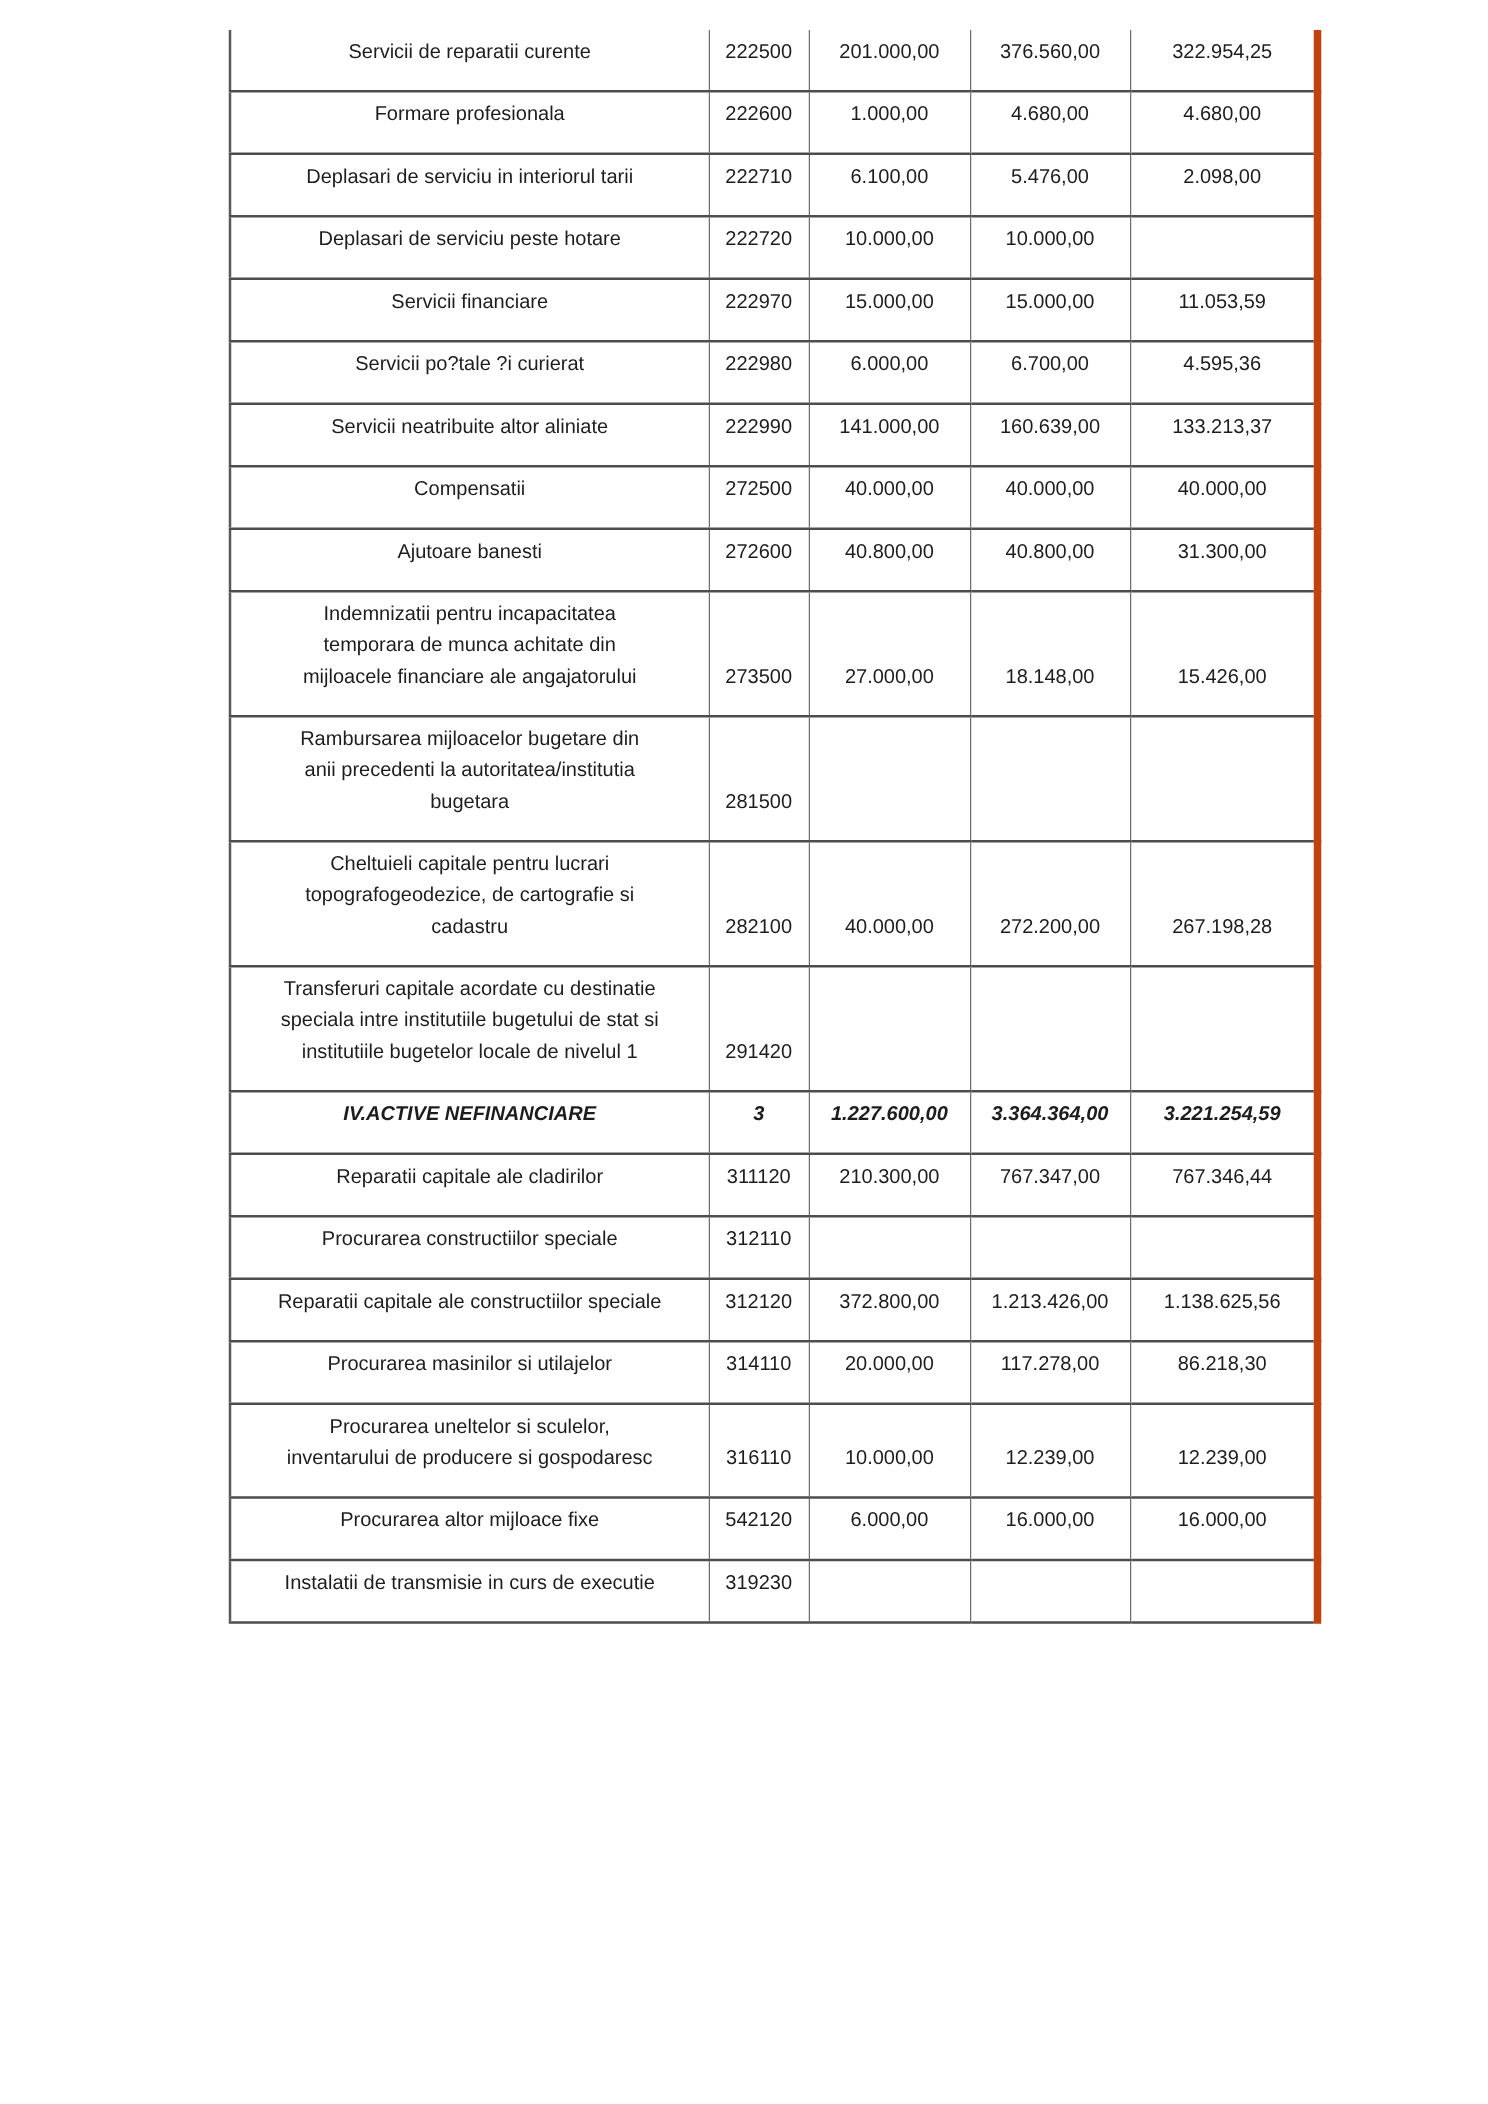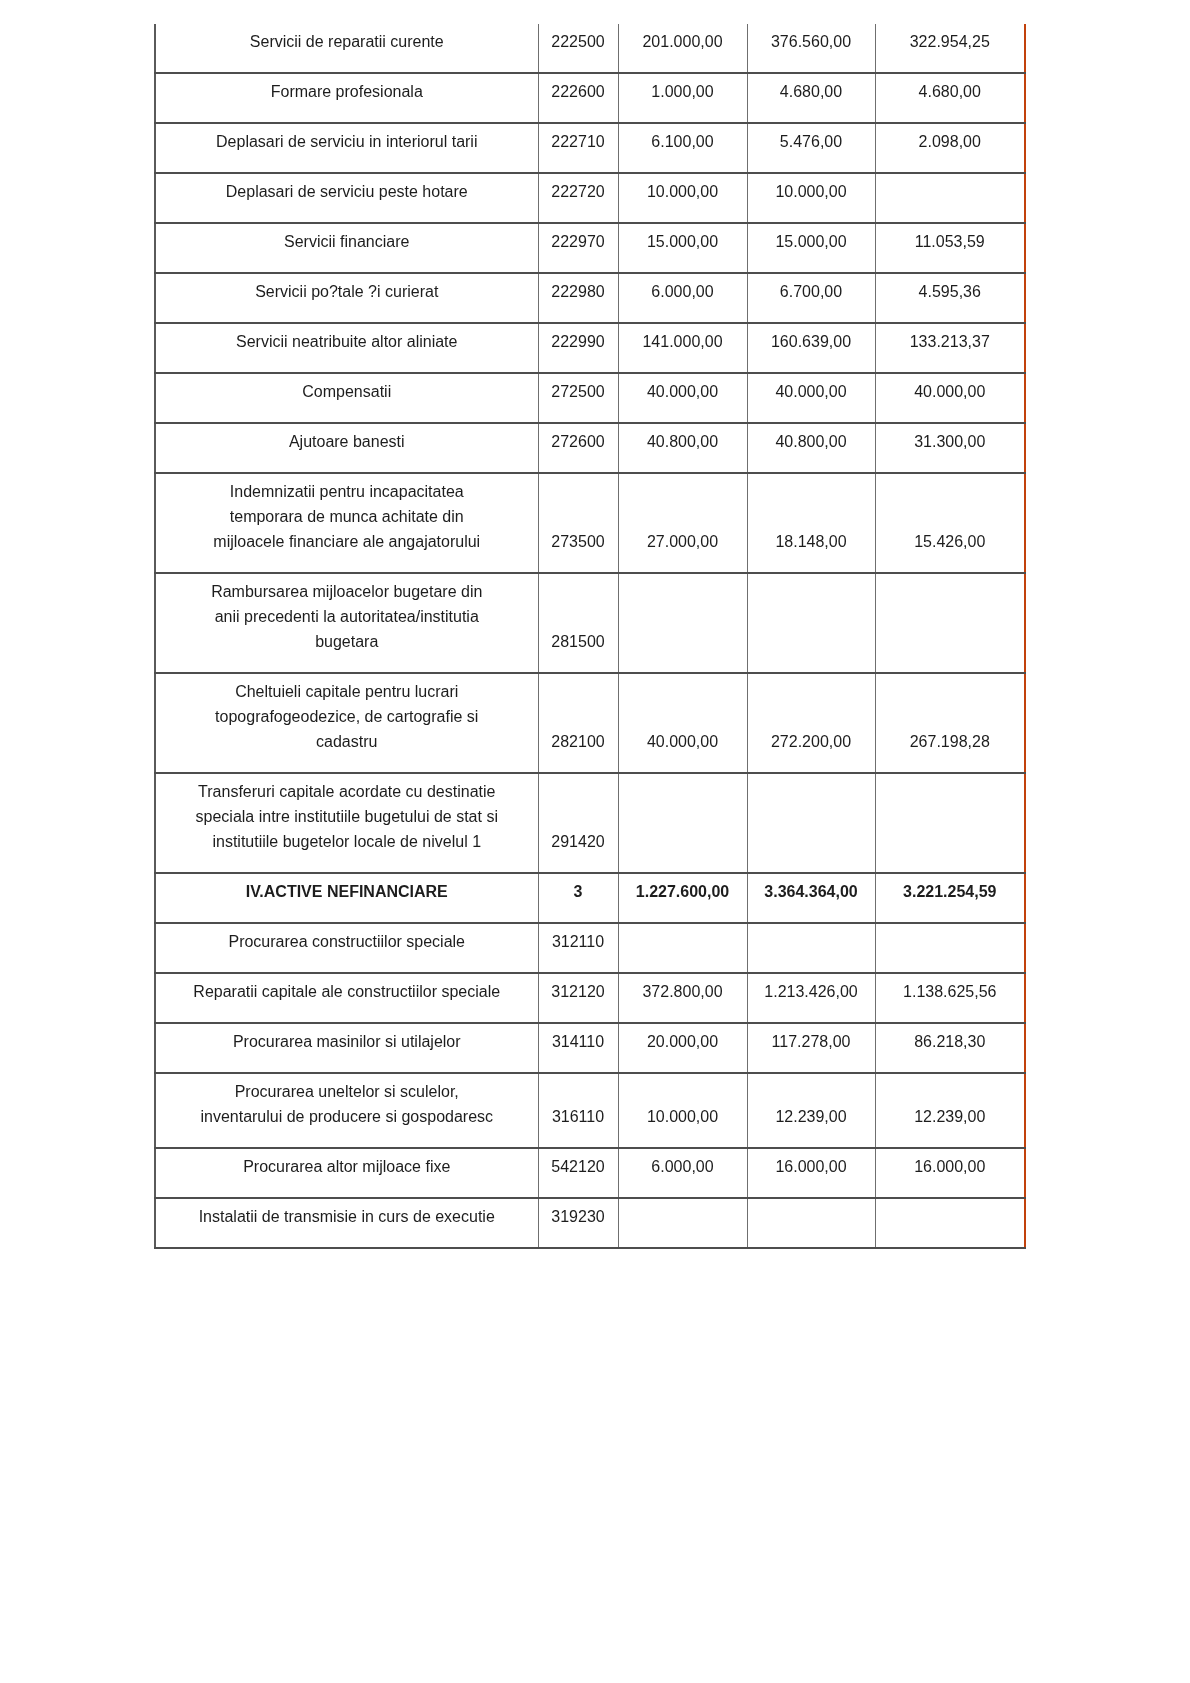--- a/index.html
+++ b/index.html
@@ -14,27 +14,27 @@
     font-family: "Liberation Sans", sans-serif;
     color: #1d1d1d;
   }
   .page {
     position: absolute;
     inset: 0;
     background: #ffffff;
   }
   table.budget {
     position: absolute;
-    left: 154px;
+    left: 183px;
     top: 24px;
     width: 870px;
     border-collapse: collapse;
     table-layout: fixed;
     border-left: 2px solid #5a5a5a;
-    border-right: 2px solid #c2410c;
+    border-right: 6px solid #c2410c;
     border-bottom: 2px solid #4d4d4d;
     border-top: none;
   }
   table.budget td {
     border-left: 1px solid #6f6f6f;
     border-right: 1px solid #6f6f6f;
     border-top: 2px solid #4d4d4d;
     border-bottom: 2px solid #4d4d4d;
     vertical-align: bottom;
     text-align: center;
@@ -46,20 +46,21 @@
   table.budget tr:first-child td {
     border-top: none;
   }
   td.label-cell {
     white-space: pre-line;
     padding-left: 8px;
     padding-right: 8px;
   }
   tr.bold-row td {
     font-weight: bold;
+    font-style: italic;
   }
 </style>
 </head>
 <body>
 
 <div class="page">
   <table class="budget">
     <colgroup>
       <col style="width:383px">
       <col style="width:80px">
@@ -168,20 +169,27 @@
     <td class="amount-cell"></td>
   </tr>
         <tr class="bold-row">
     <td class="label-cell">IV.ACTIVE NEFINANCIARE</td>
     <td class="code-cell">3</td>
     <td class="amount-cell">1.227.600,00</td>
     <td class="amount-cell">3.364.364,00</td>
     <td class="amount-cell">3.221.254,59</td>
   </tr>
         <tr>
+    <td class="label-cell">Reparatii capitale ale cladirilor</td>
+    <td class="code-cell">311120</td>
+    <td class="amount-cell">210.300,00</td>
+    <td class="amount-cell">767.347,00</td>
+    <td class="amount-cell">767.346,44</td>
+  </tr>
+        <tr>
     <td class="label-cell">Procurarea constructiilor speciale</td>
     <td class="code-cell">312110</td>
     <td class="amount-cell"></td>
     <td class="amount-cell"></td>
     <td class="amount-cell"></td>
   </tr>
         <tr>
     <td class="label-cell">Reparatii capitale ale constructiilor speciale</td>
     <td class="code-cell">312120</td>
     <td class="amount-cell">372.800,00</td>

